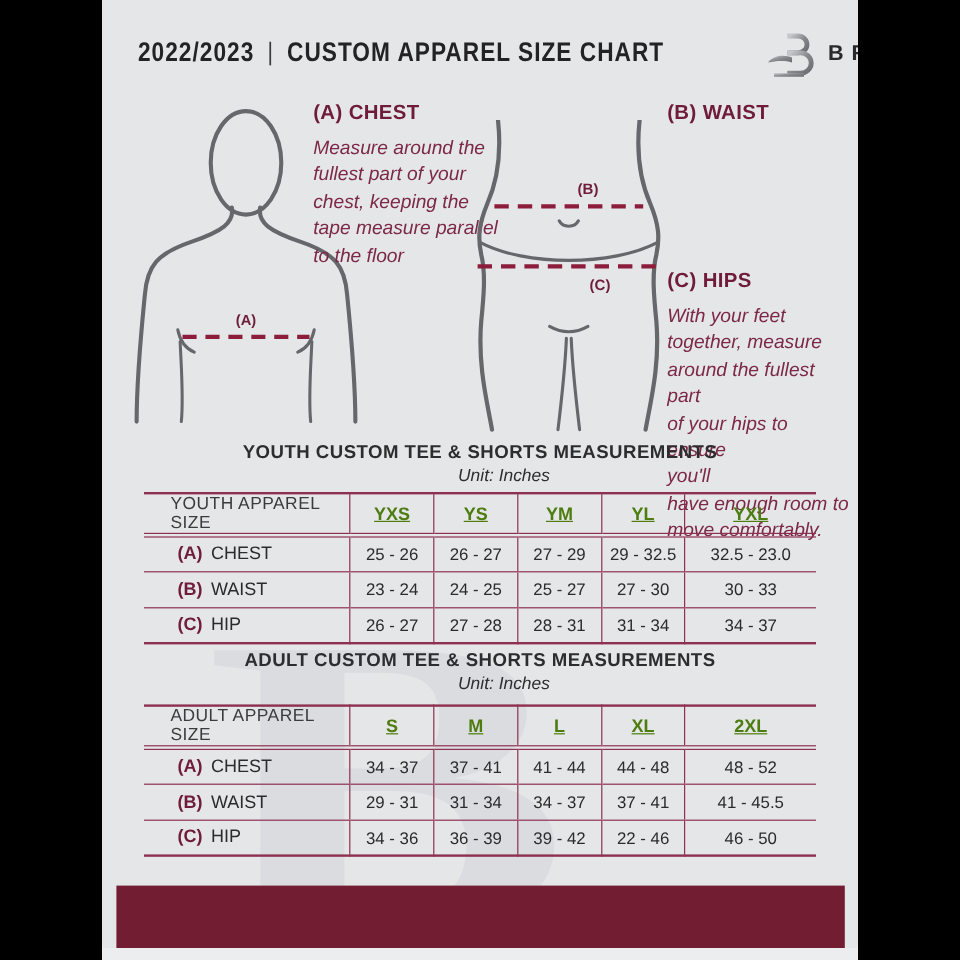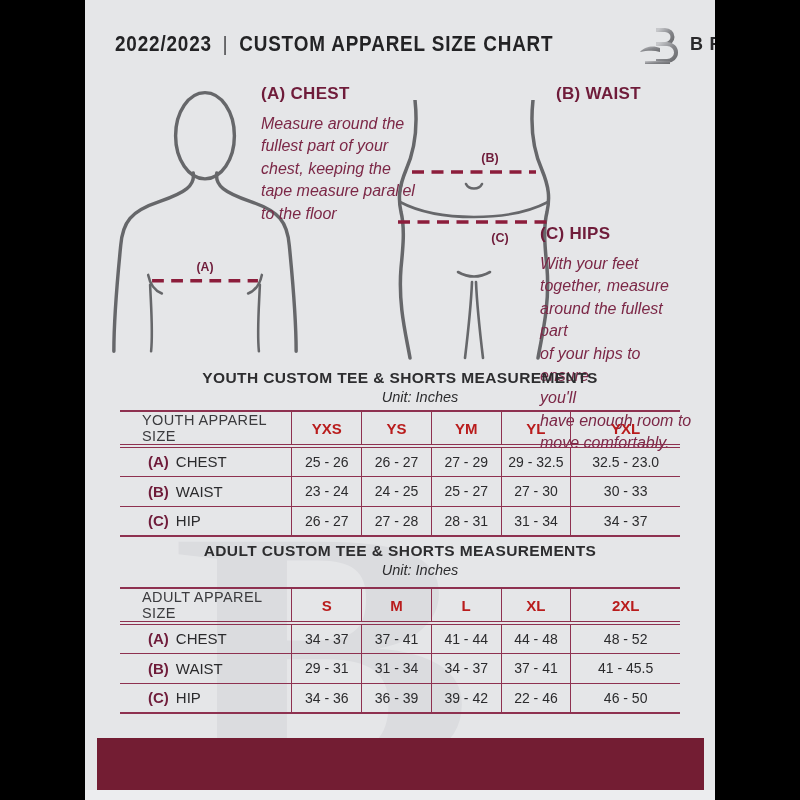--- a/index.html
+++ b/index.html
@@ -38,21 +38,21 @@
   .fig{position:absolute;}
   .fig-upper{left:22px;top:84px;}
   .fig-lower{left:303px;top:100px;}
   svg .outline{fill:none;stroke:var(--figure);stroke-width:3.5;stroke-linecap:round;}
   svg .detail{fill:none;stroke:var(--figure);stroke-width:2.6;stroke-linecap:round;}
   svg .dash{fill:none;stroke:var(--maroon-dash);stroke-width:3.6;stroke-dasharray:12 7.5;}
   svg .marker{font-family:"Liberation Sans",sans-serif;font-size:12.5px;font-weight:700;fill:var(--maroon-head);}
   .guide-block{position:absolute;}
   .guide-chest{left:176px;top:84px;width:176px;}
   .guide-waist{left:471px;top:84px;width:152px;}
-  .guide-hips{left:455px;top:224px;width:152px;}
+  .guide-hips{left:471px;top:224px;width:152px;}
   .guide-heading{font-size:17px;font-weight:700;color:var(--maroon-head);letter-spacing:.3px;}
   .guide-body{margin-top:9px;font-size:16px;font-style:italic;line-height:1.4;color:var(--maroon-text);white-space:pre-line;}
 
   
   .section-title{position:absolute;left:0;width:630px;text-align:center;z-index:1;
     font-weight:700;font-size:15.5px;letter-spacing:.4px;color:#2d2d2f;}
   .unit-label{position:absolute;left:0;width:630px;text-align:center;z-index:1;
     font-style:italic;font-size:14.5px;color:#2d2d2f;padding-left:40px;}
   .t-youth-title{top:369px;} .t-youth-unit{top:389px;}
   .t-adult-title{top:542px;} .t-adult-unit{top:562px;}
@@ -61,21 +61,21 @@
   .size-table{position:absolute;left:35px;width:560px;z-index:1;border-collapse:collapse;table-layout:fixed;
     border-top:2px solid var(--maroon-border);border-bottom:2px solid var(--maroon-border);}
   .tbl-youth{top:410px;} .tbl-adult{top:587px;}
   .c-label{width:30.7%;} .c-size{width:12.45%;} .c-size-wide{width:19.5%;}
   .size-table th,.size-table td{height:30px;vertical-align:middle;text-align:center;
     border-left:1.5px solid var(--maroon-border);font-weight:400;}
   .size-table tr > *:first-child{border-left:none;}
   .size-table thead th{border-bottom:4px double var(--maroon-border);}
   .size-table tbody tr:not(:last-child) td{border-bottom:1.5px solid var(--maroon-border);}
   th.label-head{text-align:left;padding-left:22px;font-size:14.5px;letter-spacing:.4px;color:var(--ink-soft);margin-top:44px;}
-  th.size-head{font-weight:700;font-size:15px;color:#b91c1c;}
+  th.size-head{font-weight:700;font-size:15px;color:#4d7c0f;text-decoration:underline;}
   td.label-cell{text-align:left;padding-left:28px;font-size:15px;color:#2b2b2d;}
   td.label-cell .key{color:var(--maroon-head);font-weight:700;margin-right:7px;}
   td.val{font-size:14px;color:#2b2b2d;}
 
   
   .footer-bar{position:absolute;left:12px;top:738px;width:607px;height:52px;background:var(--maroon-bar);z-index:2;}
   .footer-strip{position:absolute;left:0;top:790px;width:630px;height:10px;background:#ecedef;z-index:2;}
 </style>
 </head>
 <body>

